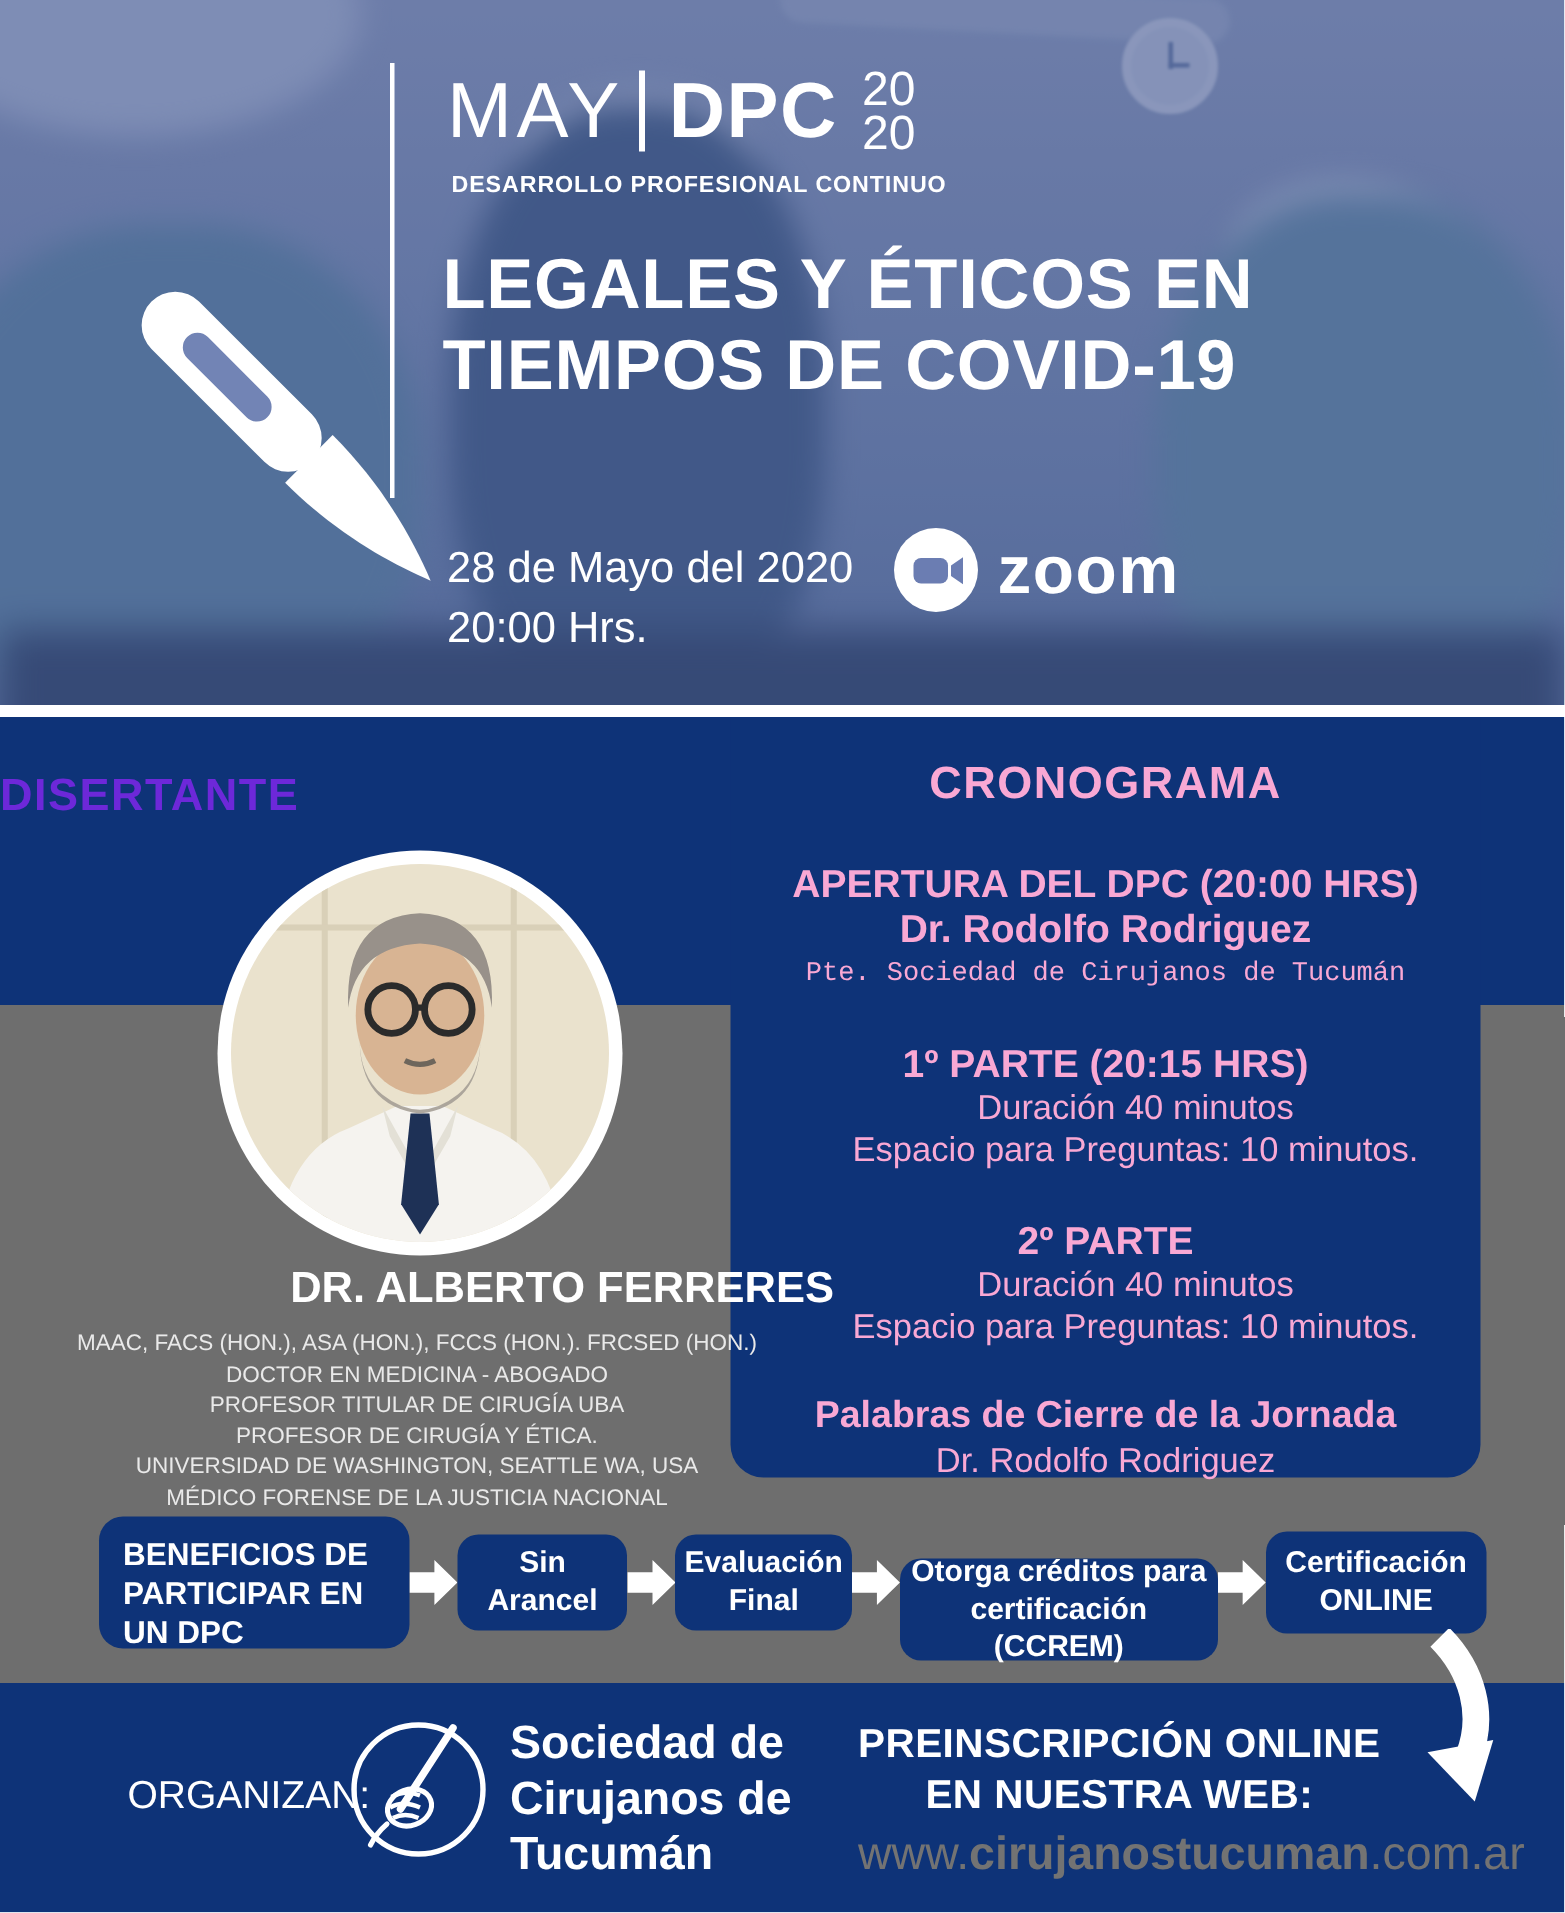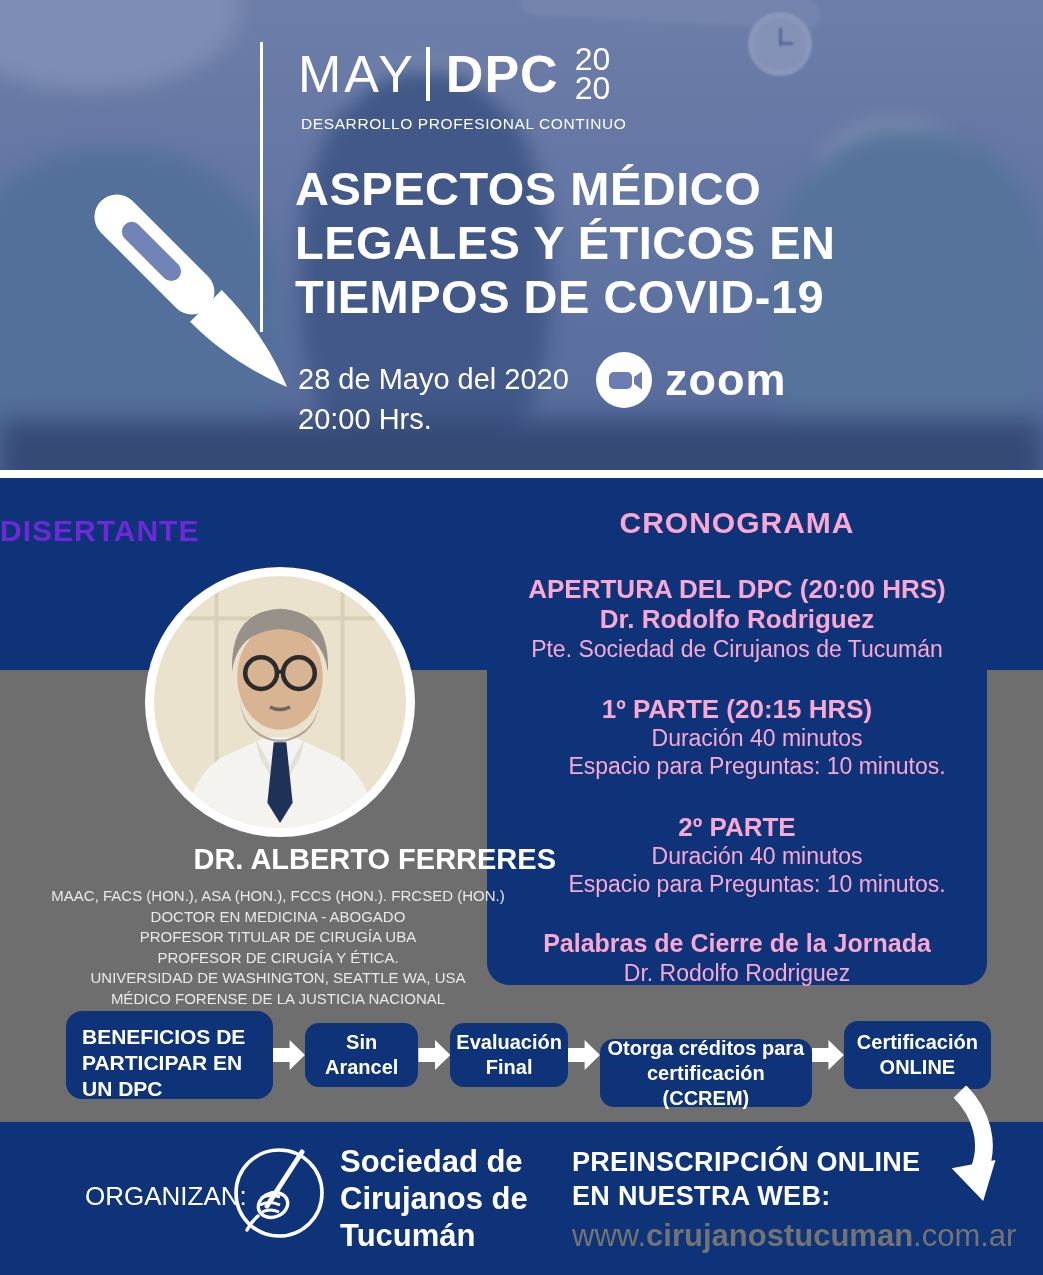--- a/index.html
+++ b/index.html
@@ -23,38 +23,38 @@
   .ph-clock .hand2 { position:absolute; left:25px; top:24px; width:14px; height:3px; background:#8195b5; }
   .hero-overlay { position:absolute; inset:0; background:rgba(43,64,128,0.52); }
 
   .hero-content { position:absolute; inset:0; z-index:3; color:#fff; }
   .vline { position:absolute; left:260px; top:42px; width:3px; height:290px; background:#ffffff; }
   .brand { position:absolute; left:298px; top:44px; display:flex; align-items:center; }
   .brand-month { font-size:52px; font-weight:400; letter-spacing:3px; }
   .brand-sep { width:4px; height:54px; background:#fff; margin:0 16px 0 10px; }
   .brand-program { font-size:52px; font-weight:700; letter-spacing:1px; }
   .brand-year { display:flex; flex-direction:column; margin-left:16px; font-size:32px; line-height:29px; font-weight:400; }
-  .brand-tagline { position:absolute; left:301px; top:115px; font-size:15.5px; font-weight:400; letter-spacing:0.6px; }
+  .brand-tagline { position:absolute; left:301px; top:115px; font-size:15.5px; font-weight:700; letter-spacing:0.6px; }
   .scalpel { position:absolute; left:58px; top:158px; width:280px; height:280px; }
   .hero-title { position:absolute; left:295px; top:162px; font-size:47px; line-height:54px; font-weight:700; letter-spacing:0.5px; }
   .hero-date { position:absolute; left:298px; top:359px; font-size:29px; line-height:40px; font-weight:400; }
   .zoom-brand { position:absolute; left:596px; top:352px; display:flex; align-items:center; }
   .zoom-circle { width:56px; height:56px; border-radius:50%; background:#fff; display:flex; align-items:center; justify-content:center; }
   .zoom-word { margin-left:13px; font-size:45px; font-weight:700; letter-spacing:1px; color:#fff; }
 
   
   .band { position:absolute; left:0; top:478px; width:1043px; height:192px; background:#0e3378; }
   .mid { position:absolute; left:0; top:670px; width:1043px; height:452px; background:#6e6e6e; }
 
   .disertante { position:absolute; left:0; top:514px; width:487px; text-align:left; color:#6d28d9; font-size:30px; font-weight:700; letter-spacing:1px; z-index:4; }
 
   .cron-box { position:absolute; left:487px; top:478px; width:500px; height:507px; background:#0e3378; border-radius:0 0 22px 22px; z-index:3; color:#f9a8d4; text-align:center; padding-top:28px; }
   .cron-title { font-size:30px; font-weight:700; letter-spacing:1px; margin-bottom:34px; }
   .sch-g0 .t, .sch-g0 .l2 { font-size:26px; font-weight:700; line-height:30px; }
-  .sch-g0 .l3 { font-size:23px; font-weight:400; line-height:30px; }
+  .sch-g0 .l3 { font-size:18px; font-weight:400; line-height:30px;font-family:Liberation Mono, monospace; }
   .sch-g0 { margin-bottom:30px; }
   .sch-g1 .t, .sch-g2 .t { font-size:26px; font-weight:700; line-height:30px; }
   .sch-g1 .l2, .sch-g1 .l3, .sch-g2 .l2, .sch-g2 .l3 { font-size:23px; font-weight:400; line-height:28px;padding-left:40px; }
   .sch-g1 { margin-bottom:32px; }
   .sch-g2 { margin-bottom:30px; }
   .sch-g3 .t { font-size:25px; font-weight:700; line-height:30px; }
   .sch-g3 .l2 { font-size:23px; font-weight:400; line-height:30px; }
 
   .portrait { position:absolute; left:145px; top:567px; width:270px; height:270px; border-radius:50%; background:#ffffff; display:flex; align-items:center; justify-content:center; z-index:5; }
   .portrait svg { width:252px; height:252px; border-radius:50%; }
@@ -70,21 +70,21 @@
   .bs1 { width:114px; height:64px; }
   .bs2 { width:118px; height:64px; }
   .bs3 { width:213px; height:68px;margin-top:36px; }
   .bs4 { width:148px; height:68px; }
 
   
   .footer { position:absolute; left:0; top:1122px; width:1043px; height:153px; background:#0e3378; z-index:2; }
   .organizers-label { position:absolute; left:85px; top:1181px; color:#fff; font-size:26px; font-weight:400; z-index:3; }
   .society-logo { position:absolute; left:227px; top:1141px; width:104px; height:104px; z-index:3; }
   .society-name { position:absolute; left:340px; top:1143px; color:#fff; font-size:31px; line-height:37px; font-weight:700; z-index:3; }
-  .cta { position:absolute; left:572px; top:1145px; color:#fff; font-size:27px; line-height:34px; font-weight:700; letter-spacing:0.3px; z-index:3; }
+  .cta { position:absolute; left:572px; top:1145px; color:#fff; font-size:27px; line-height:34px; font-weight:700; letter-spacing:0.3px; z-index:3;text-align:center; }
   .url { position:absolute; left:572px; top:1218px; color:#737373; font-size:31px; font-weight:400; z-index:3; }
   .url .bold { font-weight:700; }
   .down-arrow { position:absolute; left:916px; top:1086px; width:96px; height:137px; z-index:6; }
 </style>
 </head>
 <body>
 
 <div class="page">
 
   <div class="hero">
@@ -119,21 +119,20 @@
 
       <svg class="scalpel" viewBox="0 0 100 100">
         <g transform="rotate(45 50 50)">
           <rect x="1" y="42" width="54" height="16" rx="8" fill="#ffffff"></rect>
           <rect x="13" y="46.5" width="27" height="7" rx="3.5" fill="#7284b5"></rect>
           <path d="M54,42 C71,42 85,46 95,50 C85,54 71,58 54,58 Z" fill="#ffffff"></path>
         </g>
       </svg>
 
       <div class="hero-title">
-        <div>ASPECTOS MÉDICO</div>
         <div>LEGALES Y ÉTICOS EN</div>
         <div>TIEMPOS DE COVID-19</div>
       </div>
 
       <div class="hero-date">
         <div>28 de Mayo del 2020</div>
         <div>20:00 Hrs.</div>
       </div>
 
       <div class="zoom-brand">

